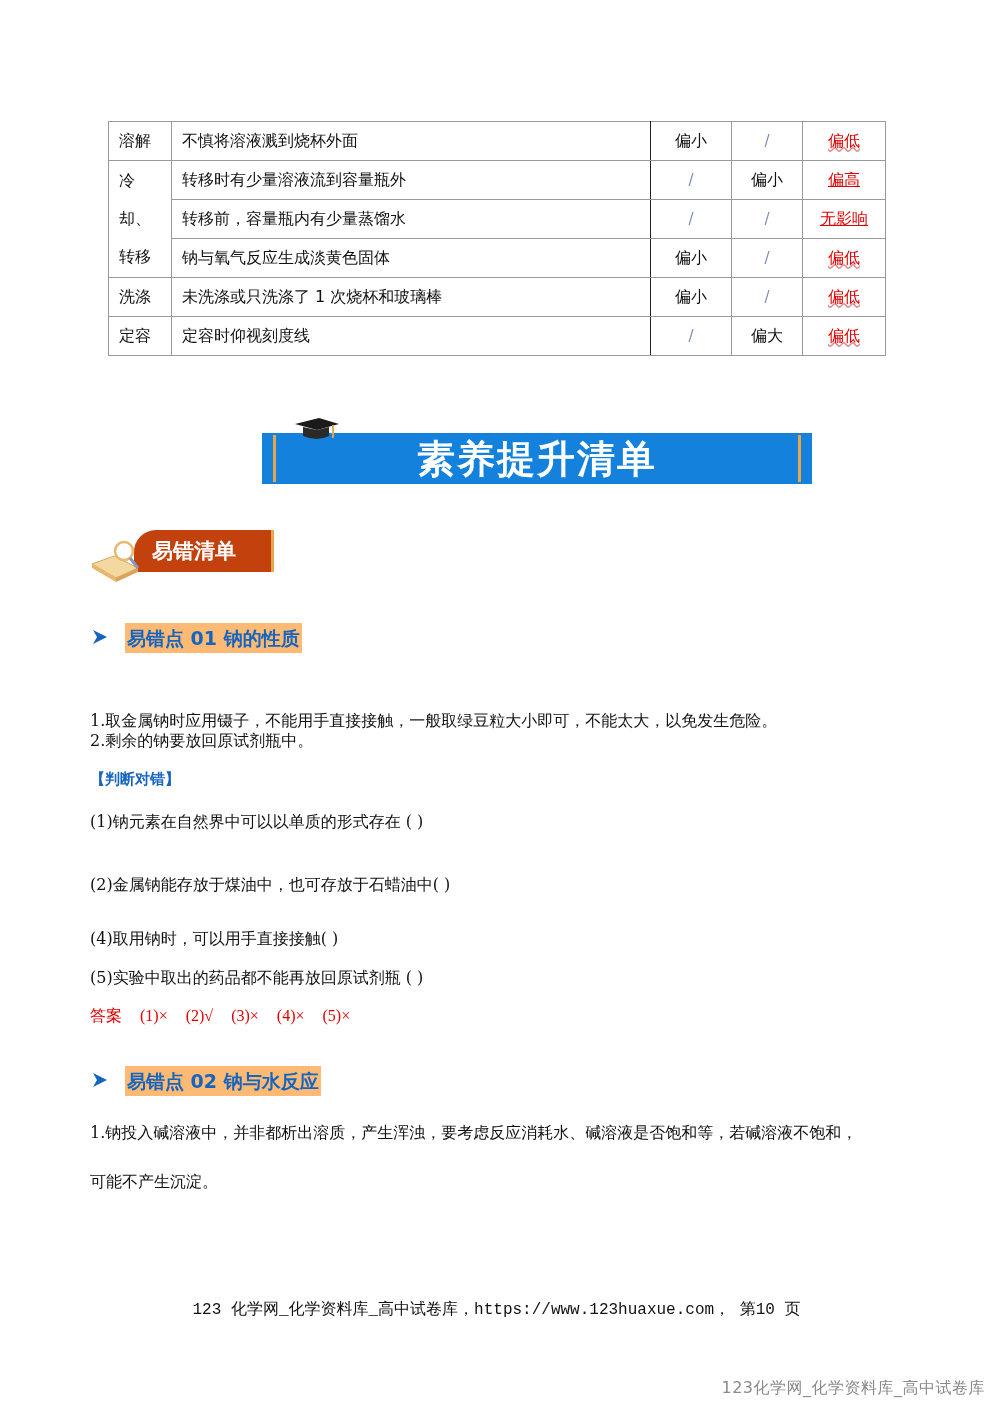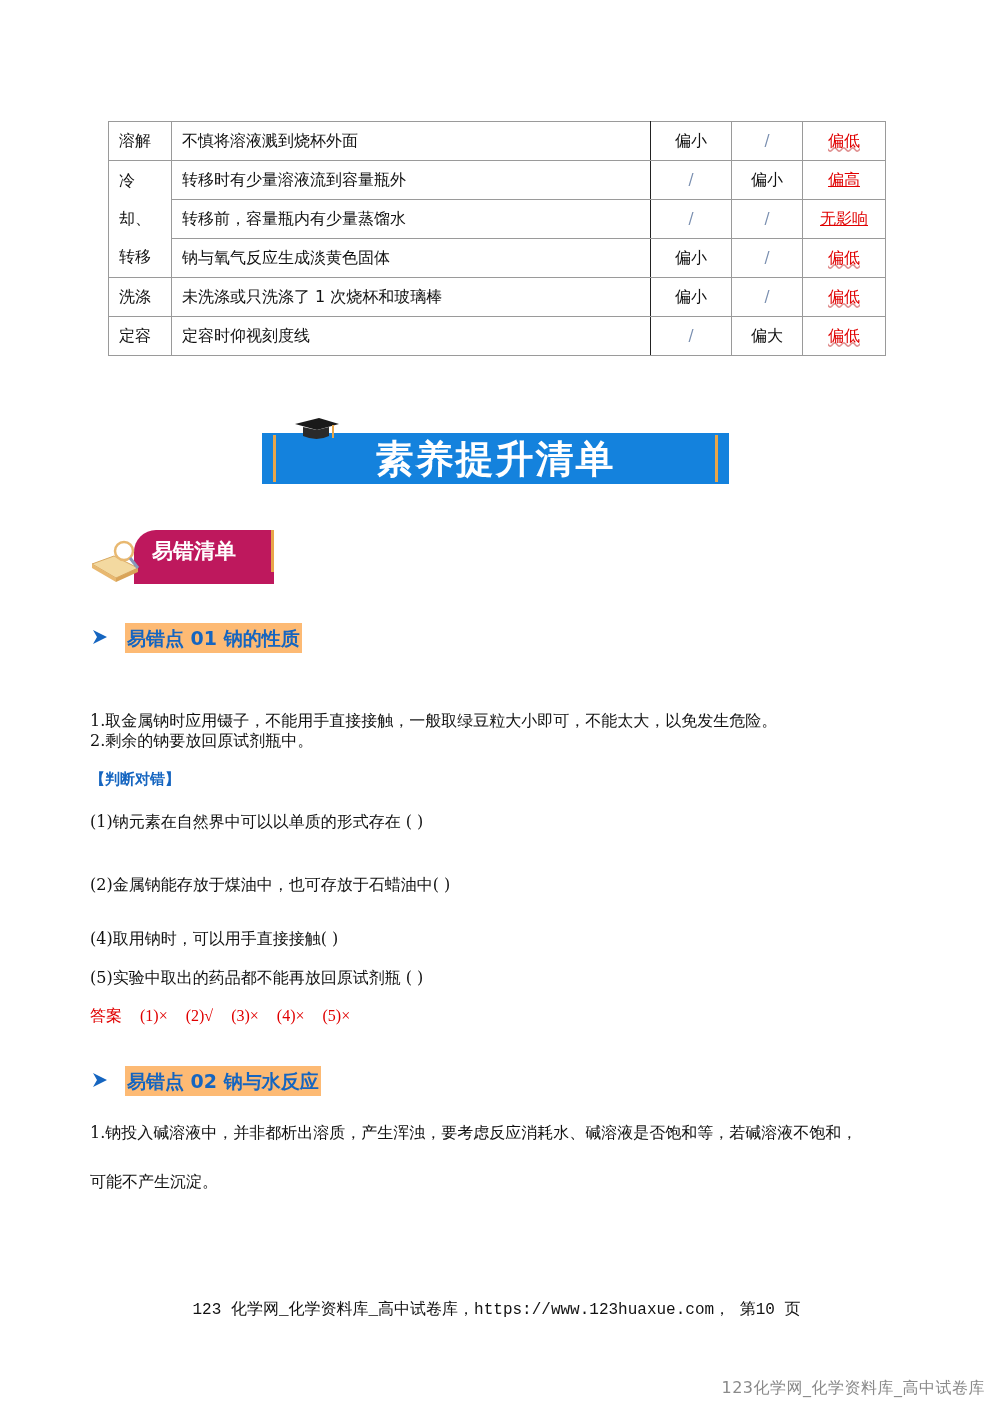--- a/index.html
+++ b/index.html
@@ -17,29 +17,29 @@
   table.err td.c3 { width:50px; text-align:center; }
   table.err td.c4 { width:62px; text-align:center; }
   table.err tr.thick-top td.c1, table.err tr.thick-top td.c2,
   table.err tr.thick-top td.c3, table.err tr.thick-top td.c4 { border-top:1.5px solid #222; }
   .slash { color:#7a8fb0; font-size:15px; }
   .res { color:#e00000; text-decoration:underline; text-decoration-color:#e00000; }
   .res.wavy { text-decoration:underline wavy #e09090; }
   .rowspan-label { line-height:38px; }
 
   
-  .banner { position:absolute; left:262px; top:433px; width:467px; height:51px; background:#1482dd; }
+  .banner { position:absolute; left:262px; top:433px; width:550px; height:51px; background:#1482dd; }
   .banner .bar { position:absolute; top:2px; width:3px; height:47px; background:#e8a64a; }
   .banner .bar.l { left:11px; } .banner .bar.r { right:11px; }
   .banner .title { position:absolute; left:0; right:0; top:4px; text-align:center; color:#fff;
                    font-size:38px; font-weight:bold; letter-spacing:2px; line-height:44px; }
   .cap { position:absolute; left:293px; top:416px; width:48px; height:26px; }
 
   
-  .tag { position:absolute; left:134px; top:530px; width:140px; height:54px; background:#be185d;
+  .tag { position:absolute; left:134px; top:530px; width:140px; height:42px; background:#c2410c;
          border-radius:22px 0 0 0; }
   .tag .edge { position:absolute; right:0; top:0; width:3px; height:42px; background:#e8a64a; }
   .tag .label { position:absolute; left:18px; top:6px; color:#fff; font-size:21px; font-weight:bold; line-height:30px; }
   .book { position:absolute; left:88px; top:538px; width:56px; height:44px; }
 
   
   .ep { position:absolute; left:92px; height:30px; }
   .ep .arrow { position:absolute; left:0; top:6px; width:16px; height:16px; }
   .ep .hl { position:absolute; left:33px; top:0; background:#fdba74; color:#1565c0;
             font-weight:bold; font-size:19px; line-height:30px; padding:0 2px; white-space:nowrap; }

